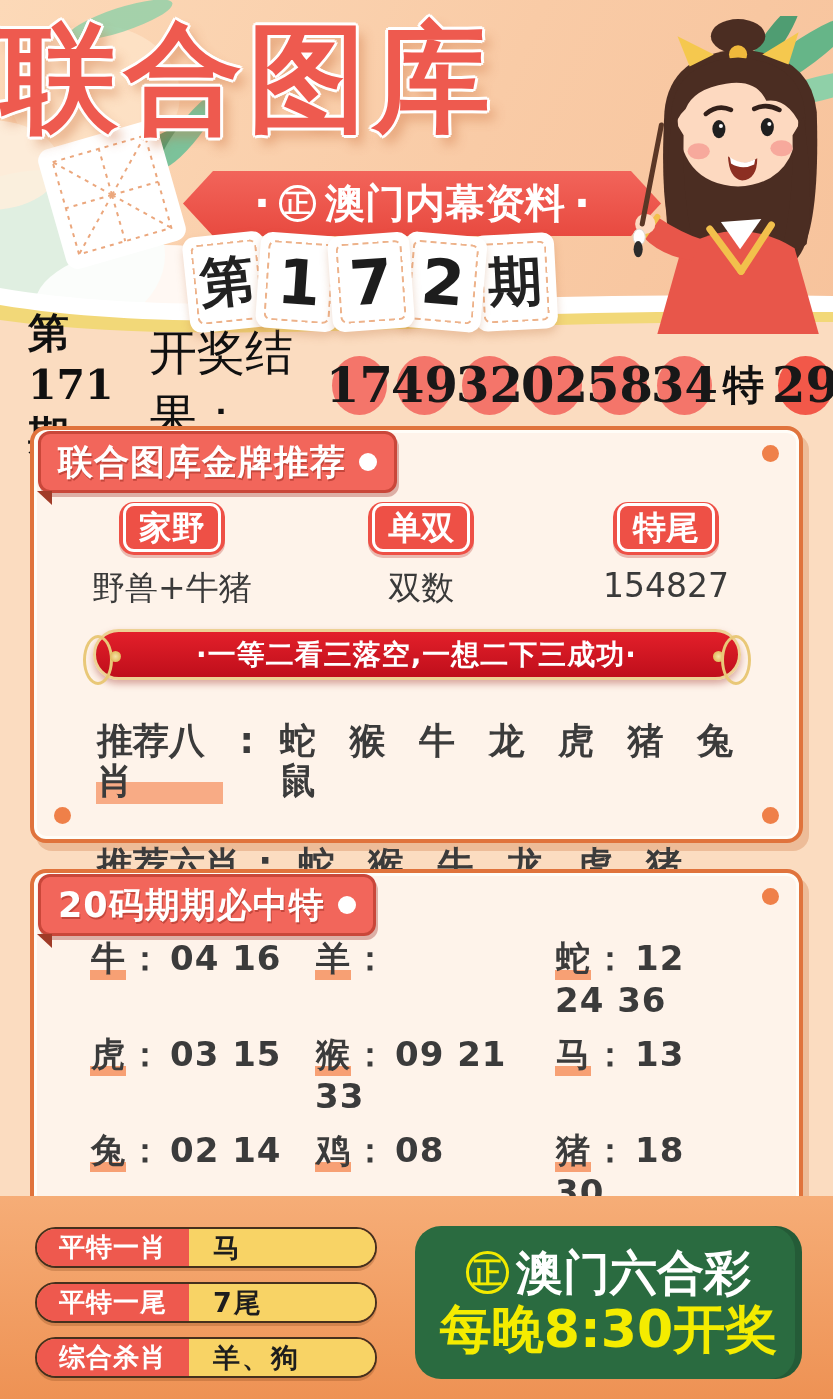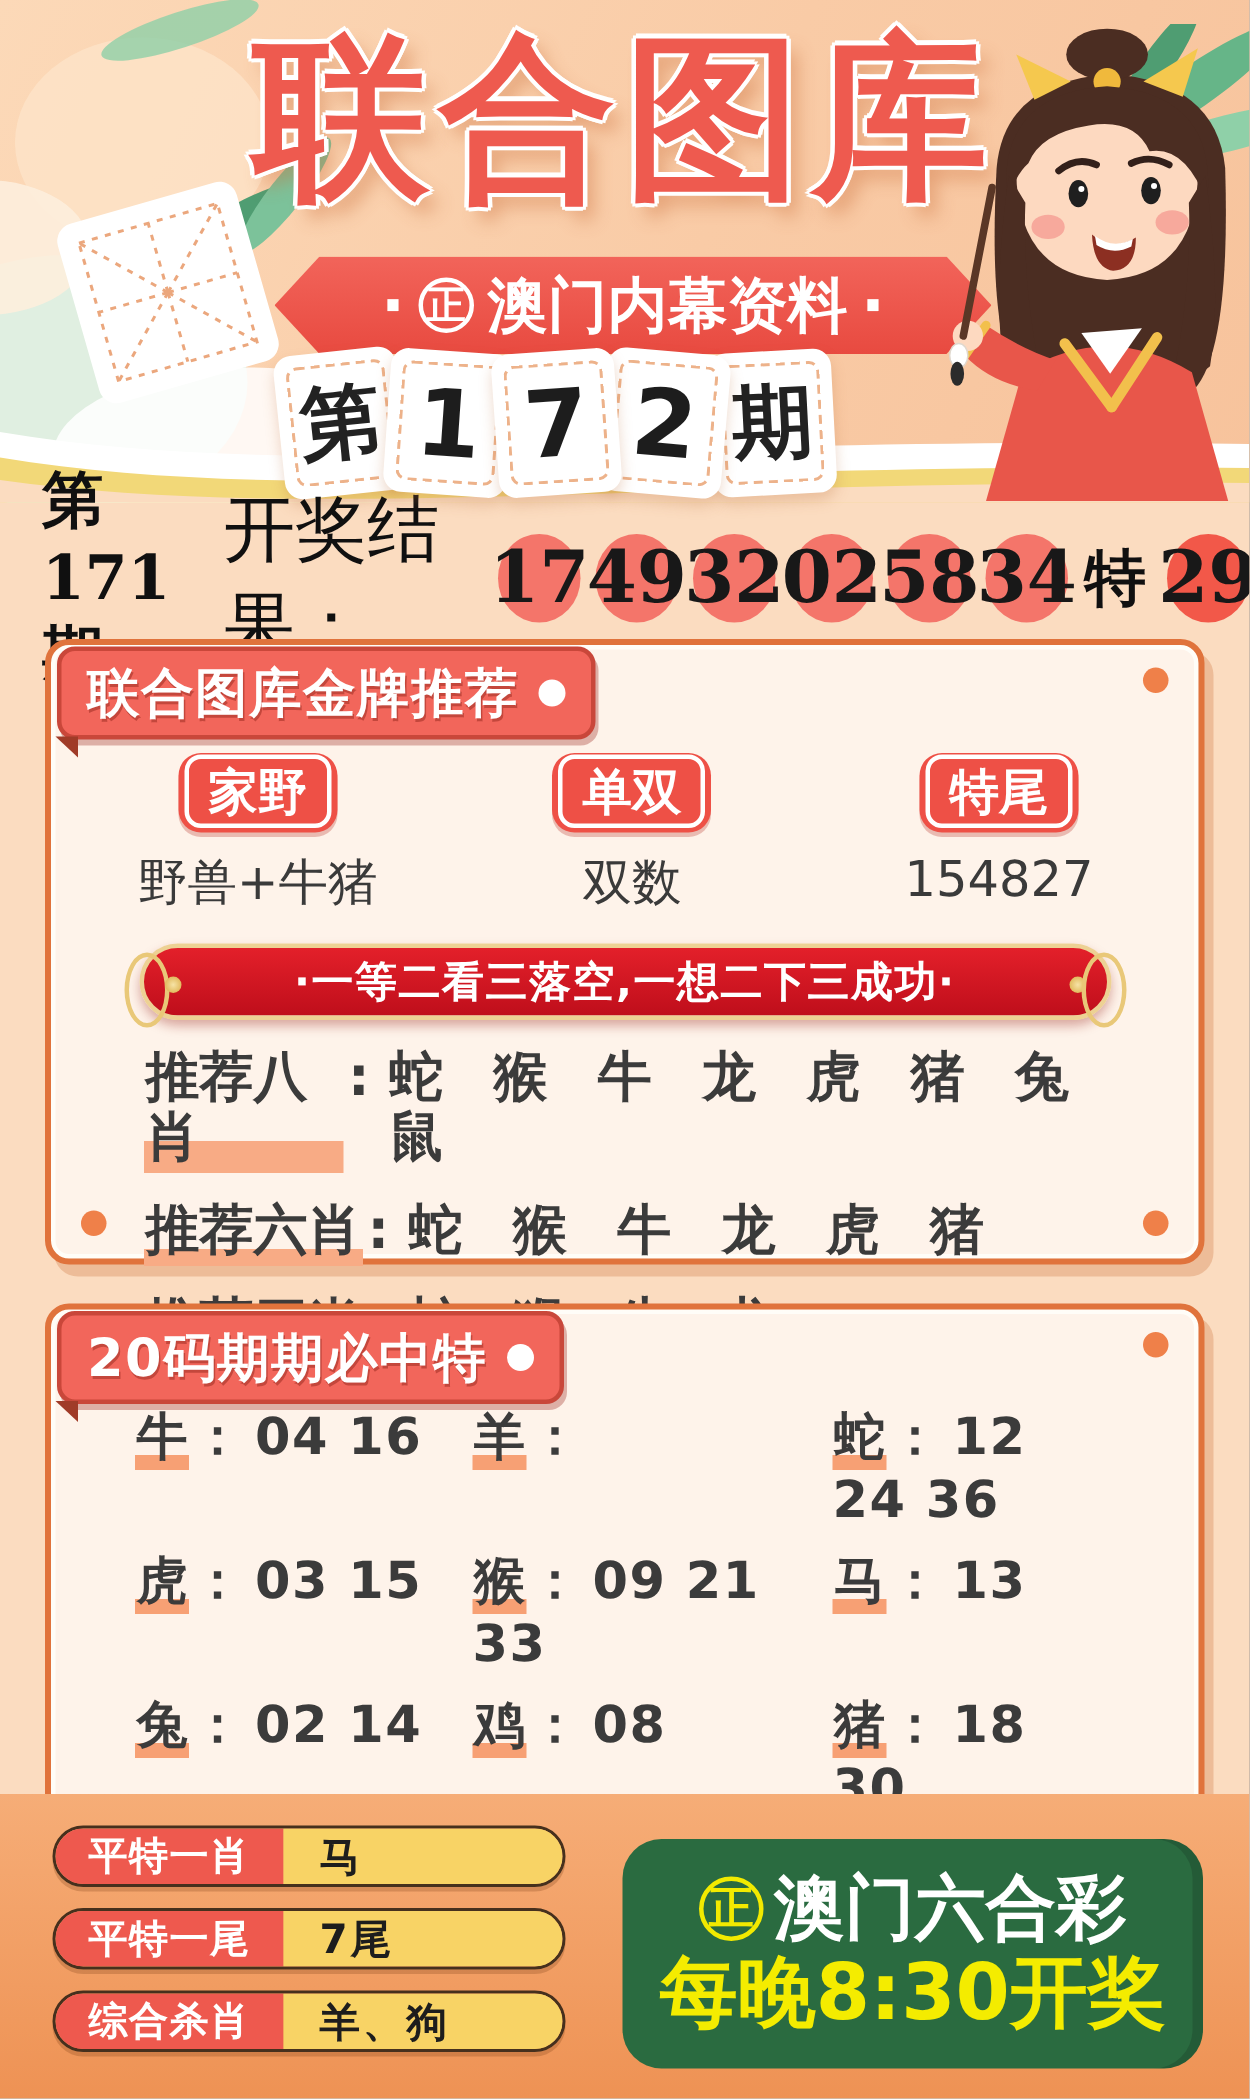--- a/index.html
+++ b/index.html
@@ -4,21 +4,21 @@
 <style>
   * { margin:0; padding:0; box-sizing:border-box; }
   body { background:#888; font-family:"DejaVu Sans","Liberation Sans",sans-serif; }
   .page { position:relative; width:833px; height:1399px; margin:0 auto; overflow:hidden;
           background:#fbdcc0; }
 
   
   .header { position:absolute; top:0; left:0; width:833px; height:335px;
             background:linear-gradient(115deg,#fcd9b8 0%,#f9cba6 55%,#f7c39c 100%); }
   .header-deco { position:absolute; inset:0; pointer-events:none; }
-  .main-title { position:absolute; top:10px; left:0; width:100%; text-align:center;
+  .main-title { position:absolute; top:10px; left:0; width:100%; text-align:left;
     font-family:"DejaVu Serif","Liberation Serif",serif; font-weight:900;
     font-size:118px; line-height:1.15; letter-spacing:6px; color:#ee5a4f;
     text-shadow: 3px 0 0 #fff,-3px 0 0 #fff,0 3px 0 #fff,0 -3px 0 #fff,
                  2px 2px 0 #fff,-2px 2px 0 #fff,2px -2px 0 #fff,-2px -2px 0 #fff,
                  7px 9px 12px rgba(205,110,60,.45); }
   .ribbon { position:absolute; top:171px; left:183px; width:478px; height:65px;
     background:linear-gradient(#f2645a,#e84a40); color:#fff;
     clip-path:polygon(30px 0,calc(100% - 30px) 0,100% 50%,calc(100% - 30px) 100%,30px 100%,0 50%);
     display:flex; align-items:center; justify-content:center; gap:9px;
     font-size:40px; font-weight:800; }
@@ -81,38 +81,38 @@
     color:#fff; font-size:28px; font-weight:800; letter-spacing:1px;
     display:flex; align-items:center; justify-content:center;
     box-shadow:0 4px 7px rgba(150,30,20,.35); }
   .slogan::before, .slogan::after { content:""; position:absolute; top:3px; width:24px; height:44px;
     border:3px solid #e9c878; border-radius:50%; }
   .slogan::before { left:-13px; } .slogan::after { right:-13px; }
   .slogan .orn { position:absolute; top:19px; width:11px; height:11px; border-radius:50%;
     background:radial-gradient(#f6e3a6,#d9a93f); }
   .orn-l { left:14px; } .orn-r { right:14px; }
   .rec-rows { padding:0 62px; margin-top:14px; }
-  .rec-row { display:flex; align-items:baseline; margin-top:19px;
-    font-size:36px; font-weight:800; color:#3b3b3b; line-height:40px; }
+  .rec-row { display:flex; align-items:baseline; margin-top:41px;
+    font-size:36px; font-weight:800; color:#3b3b3b; line-height:40px;gap:13px; }
   .rec-label { background:linear-gradient(transparent 74%, #f8ab85 74%); padding:0 1px 3px 1px; }
   .rec-colon { margin:0 13px 0 3px; }
   .rec-value { letter-spacing:2px; word-spacing:17px; }
 
   
   .codes-grid { display:grid; grid-template-columns:225px 240px 1fr;
     padding:0 56px; margin-top:64px; row-gap:12px;
     font-size:34px; font-weight:700; color:#3b3b3b; line-height:42px; }
   .code-key { background:linear-gradient(transparent 76%, #f7a074 76%); padding:0 1px 2px 1px; }
   .code-colon { margin:0 8px 0 2px; }
   .code-value { letter-spacing:1px; }
 
   
   .footer { position:absolute; top:1196px; left:0; width:833px; height:203px;
     background:linear-gradient(180deg,#f6ad77,#ee9254); }
-  .pills { position:absolute; left:35px; top:21px; width:342px; }
+  .pills { position:absolute; left:35px; top:31px; width:342px; }
   .pill { display:flex; height:41px; border:2px solid #46301d; border-radius:21px;
     overflow:hidden; margin-bottom:14px; box-shadow:0 3px 0 rgba(120,60,20,.25); }
   .pill-label { flex:0 0 152px; background:#ee594e; color:#fff; font-size:26px; font-weight:700;
     display:flex; align-items:center; justify-content:center; letter-spacing:1px; }
   .pill-value { flex:1; background:#f8d365; color:#1d1d1d; font-size:27px; font-weight:700;
     display:flex; align-items:center; padding-left:24px; letter-spacing:2px; }
   .promo { position:absolute; right:31px; top:30px; width:387px; height:153px;
     background:#2a6b40; border-radius:26px;
     display:flex; flex-direction:column; align-items:center; justify-content:center;
     box-shadow:inset -7px 0 0 rgba(0,0,0,.14); }

